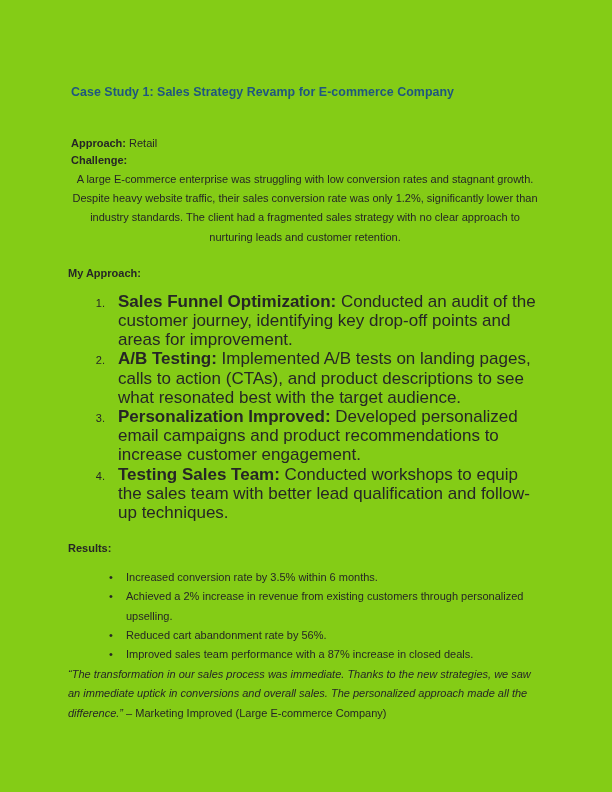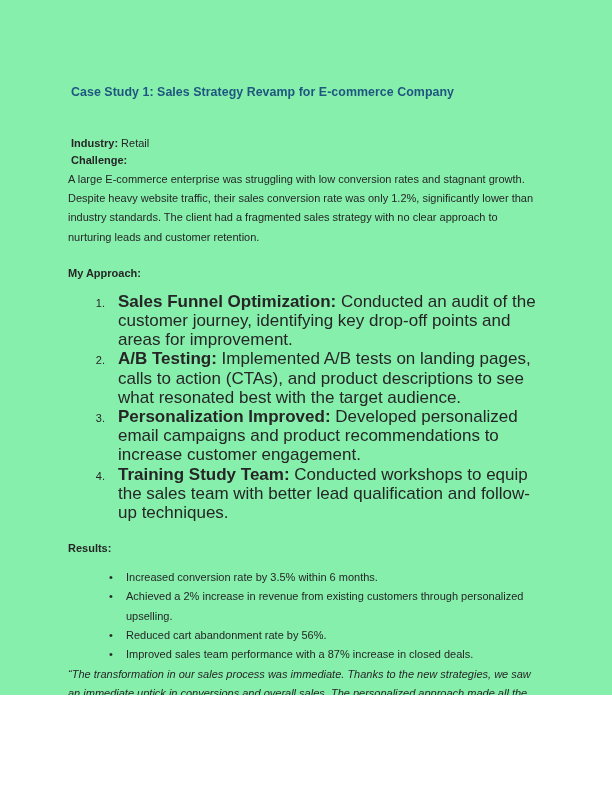--- a/index.html
+++ b/index.html
@@ -10,22 +10,22 @@
   body {
     width: 612px;
     height: 792px;
     font-family: "Liberation Sans", sans-serif;
     color: #262626;
     -webkit-font-smoothing: antialiased;
   }
   .page {
     position: relative;
     width: 612px;
-    height: 695px;
-    background: #86efac;
+    height: 792px;
+    background: #84cc16;
     box-sizing: border-box;
     padding: 12px;
     overflow: hidden;
   }
   .content {
     position: absolute;
     left: 68px;
     top: 84px;
     width: 474px;
   }
@@ -47,21 +47,21 @@
     color: #262626;
   }
   .meta-line .lbl {
     font-weight: bold;
   }
   .para {
     font-size: 11px;
     line-height: 19.2px;
     color: #262626;
     margin: 1px 0 0 0;
-    text-align: left;
+    text-align: center;
   }
   .section-head {
     font-size: 11px;
     font-weight: bold;
     color: #262626;
     line-height: 17px;
     margin: 18px 0 0 0;
   }
   ol.approach-list {
     margin: 10px 0 0 0;
@@ -120,21 +120,21 @@
 </head>
 <body>
 
 <div class="page">
   <div class="content">
 
     <h1 class="doc-title">Case Study 1: Sales Strategy Revamp for E-commerce Company</h1>
 
     <div class="meta-block">
       <div class="meta-line">
-        <span class="lbl">Industry:</span><span> Retail</span>
+        <span class="lbl">Approach:</span><span> Retail</span>
       </div>
       <div class="meta-line">
         <span class="lbl">Challenge:</span>
       </div>
     </div>
 
     <p class="para">A large E-commerce enterprise was struggling with low conversion rates and stagnant growth. Despite heavy website traffic, their sales conversion rate was only 1.2%, significantly lower than industry standards. The client had a fragmented sales strategy with no clear approach to nurturing leads and customer retention.</p>
 
     <div class="section-head">My Approach:</div>
 
@@ -142,21 +142,21 @@
       <li>
         <span class="lead">Sales Funnel Optimization:</span><span> Conducted an audit of the customer journey, identifying key drop-off points and areas for improvement.</span>
       </li>
       <li>
         <span class="lead">A/B Testing:</span><span> Implemented A/B tests on landing pages, calls to action (CTAs), and product descriptions to see what resonated best with the target audience.</span>
       </li>
       <li>
         <span class="lead">Personalization Improved:</span><span> Developed personalized email campaigns and product recommendations to increase customer engagement.</span>
       </li>
       <li>
-        <span class="lead">Training Study Team:</span><span> Conducted workshops to equip the sales team with better lead qualification and follow-up techniques.</span>
+        <span class="lead">Testing Sales Team:</span><span> Conducted workshops to equip the sales team with better lead qualification and follow-up techniques.</span>
       </li>
     </ol>
 
     <div class="section-head">Results:</div>
 
     <ul class="results-list">
       <li>Increased conversion rate by 3.5% within 6 months.</li>
       <li>Achieved a 2% increase in revenue from existing customers through personalized upselling.</li>
       <li>Reduced cart abandonment rate by 56%.</li>
       <li>Improved sales team performance with a 87% increase in closed deals.</li>

